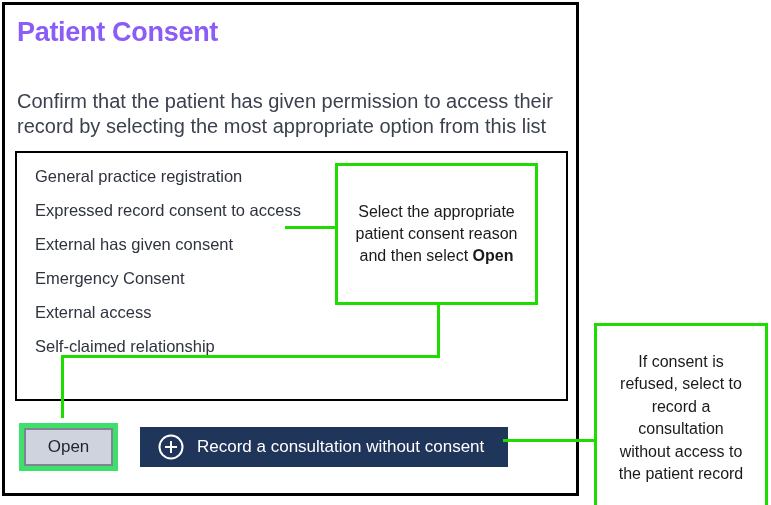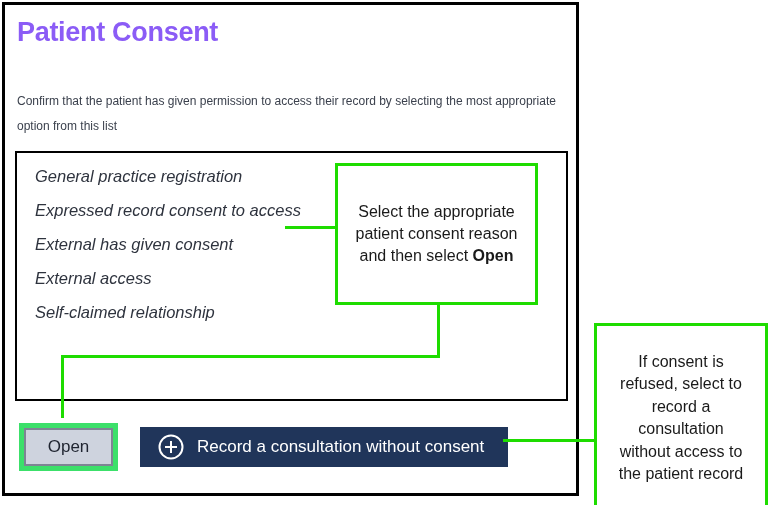--- a/index.html
+++ b/index.html
@@ -29,21 +29,21 @@
     font-size: 27px;
     font-weight: bold;
     letter-spacing: -0.3px;
     color: #8b5cf6;
   }
 
   .dialog-desc {
     position: absolute;
     left: 12px; top: 84px;
     width: 548px;
-    font-size: 12px;
+    font-size: 20px;
     line-height: 25px;
     color: #3b414d;
   }
 
   
   .listbox {
     position: absolute;
     left: 10px; top: 146px;
     width: 553px; height: 250px;
     border: 2px solid #000000;
@@ -51,21 +51,20 @@
     list-style: none;
     padding: 6px 0 0 18px;
   }
   .listbox li {
     height: 34px;
     line-height: 34px;
     font-size: 16.5px;
     color: #2e333e;
     white-space: nowrap;
     cursor: default;
-    font-style: italic;
   }
 
   
   .callout {
     position: absolute;
     background: #ffffff;
     border: 3px solid #1edc00;
     display: flex;
     align-items: center;
     justify-content: center;
@@ -147,20 +146,21 @@
 <div class="canvas">
 
   <div class="dialog">
     <div class="dialog-title">Patient Consent</div>
     <div class="dialog-desc">Confirm that the patient has given permission to access their record by selecting the most appropriate option from this list</div>
 
     <ul class="listbox">
       <li>General practice registration</li>
       <li>Expressed record consent to access</li>
       <li>External has given consent</li>
+      <li>Emergency Consent</li>
       <li>External access</li>
       <li>Self-claimed relationship</li>
     </ul>
 
     <div class="open-highlight">
       <button class="open-btn">Open</button>
     </div>
 
     <button class="record-btn">
       <span class="plus-icon">

